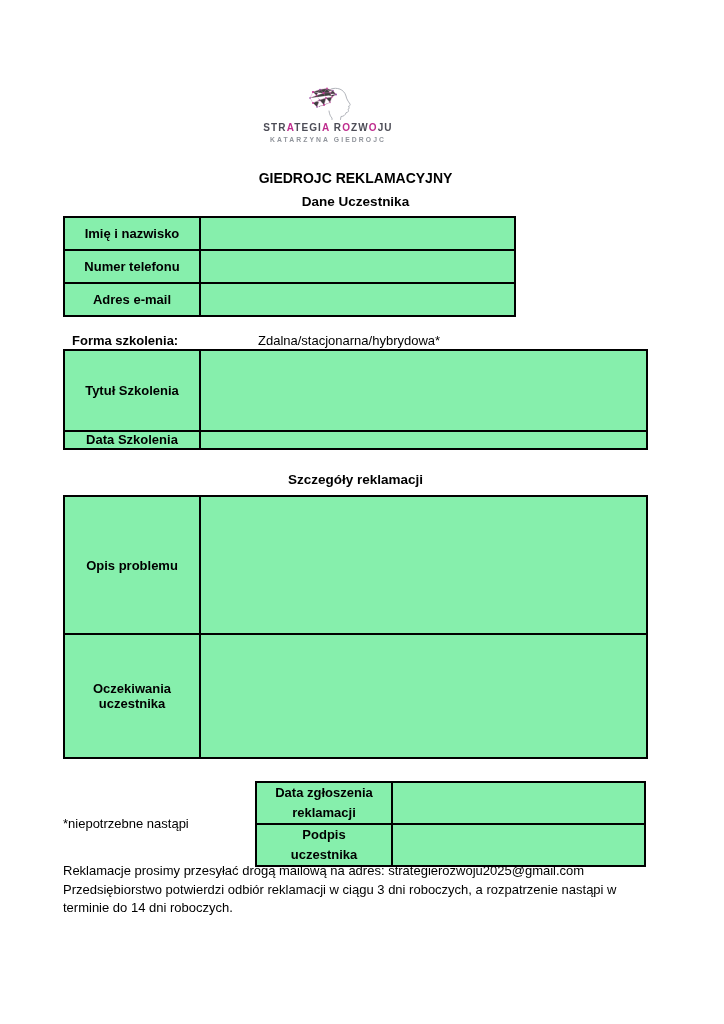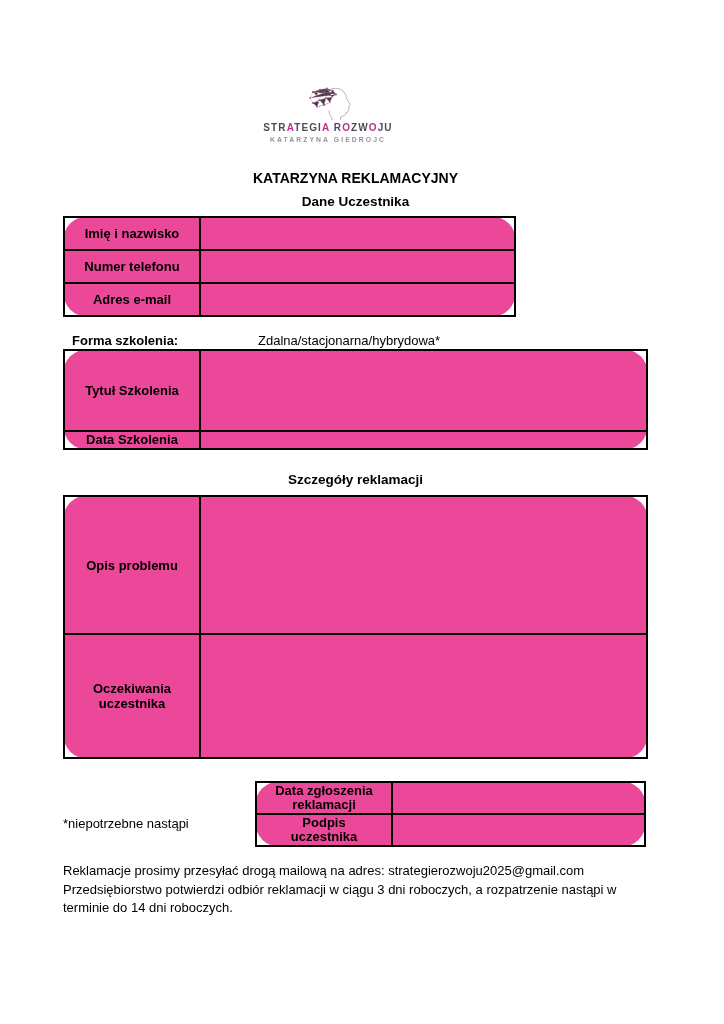--- a/index.html
+++ b/index.html
@@ -14,38 +14,38 @@
   .brand .accent{color:#bf2d8e;}
   .brand-sub{margin-top:3px;font-size:6.8px;letter-spacing:2.1px;color:#90949b;line-height:7px;font-weight:bold;}
   
   .title{position:absolute;top:170px;left:63px;width:585px;text-align:center;
          font-size:14px;font-weight:bold;}
   .sec-heading{position:absolute;left:63px;width:585px;text-align:center;
          font-size:13.5px;font-weight:bold;}
   .h-participant{top:194px;text-align:center;}
   .h-complaint{top:472px;}
   
-  table.t{border-collapse:collapse;table-layout:fixed;position:absolute;background:#ec4899;border-radius:25px;}
+  table.t{border-collapse:collapse;table-layout:fixed;position:absolute;background:#86efac;}
   table.t td{border:2px solid #000;padding:0 4px;font-size:13px;}
   td.lbl{font-weight:bold;text-align:center;vertical-align:middle;
          white-space:pre-line;line-height:15px;}
   td.val{vertical-align:top;}
   .t1{top:216px;left:63px;width:453px;}
   .t1 td{height:31px;}
   .t1 td.lbl{width:126px;}
   .t2{top:349px;left:63px;width:585px;padding-left:14px;}
   .t2 td.lbl{width:126px;}
   .t2 .row-title td{height:79px;}
   .t2 .row-date td{height:16px;line-height:14px;}
   .t3{top:495px;left:63px;width:585px;padding-left:46px;}
   .t3 td.lbl{width:126px;}
   .t3 .row-problem td{height:136px;}
   .t3 .row-expect td{height:122px;}
   .t4{top:781px;left:255px;width:391px;}
-  .t4 td{height:30px;line-height:14px;}
+  .t4 td{height:30px;line-height:20px;}
   .t4 td.lbl{width:126px;}
   
   .forma{position:absolute;top:333px;left:0;width:650px;height:16px;font-size:13px;}
   .forma-label{position:absolute;left:72px;font-weight:bold;}
   .forma-value{position:absolute;left:258px;}
   
   .note{position:absolute;top:816px;left:63px;font-size:13px;}
   .footer{position:absolute;top:862px;left:63px;width:594px;font-size:13px;
           line-height:18.5px;white-space:pre-line;}
 </style>
@@ -84,21 +84,21 @@
         <circle cx="64" cy="22" r="1.4" fill="#bf2d8e"></circle>
           <circle cx="34" cy="42" r="1.6" fill="#8e3f9f"></circle>
         <circle cx="48" cy="38" r="1.8" fill="#bf2d8e"></circle>
           <circle cx="60" cy="33" r="1.4" fill="#c2519f"></circle>
       </g>
     </svg>
     <div class="brand"><span>STR</span><span class="accent">A</span><span>TEGI</span><span class="accent">A</span><span> R</span><span class="accent">O</span><span>ZW</span><span class="accent">O</span><span>JU</span></div>
     <div class="brand-sub">KATARZYNA GIEDROJC</div>
   </div>
 
-  <div class="title">KATARZYNA REKLAMACYJNY</div>
+  <div class="title">GIEDROJC REKLAMACYJNY</div>
   <div class="sec-heading h-participant">Dane Uczestnika</div>
 
   <table class="t t1">
     <tbody>
         <tr>
       <td class="lbl">Imię i nazwisko</td>
       <td class="val"></td>
     </tr>
     <tr>
       <td class="lbl">Numer telefonu</td>

